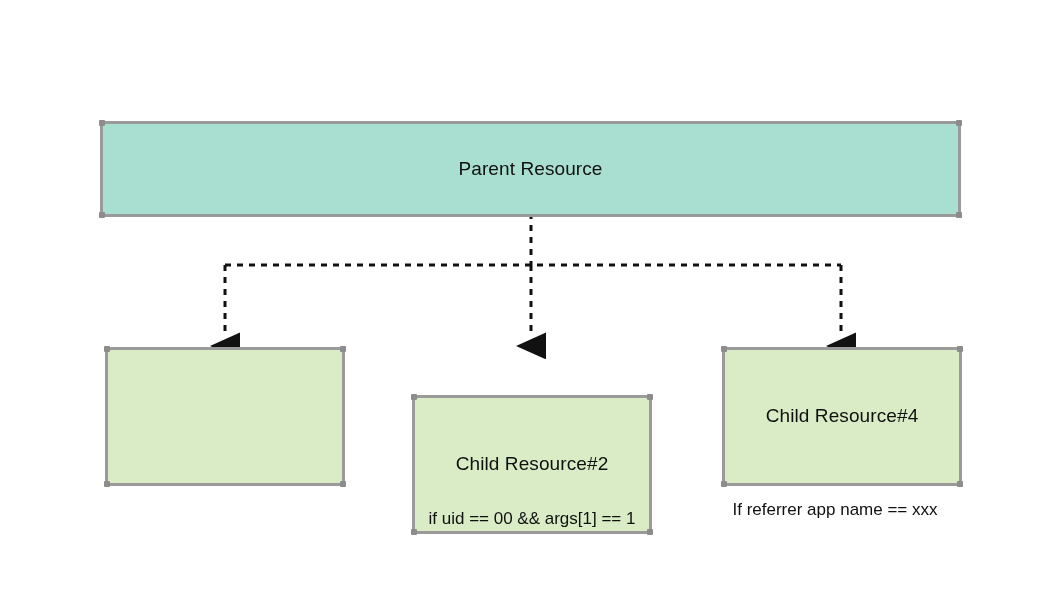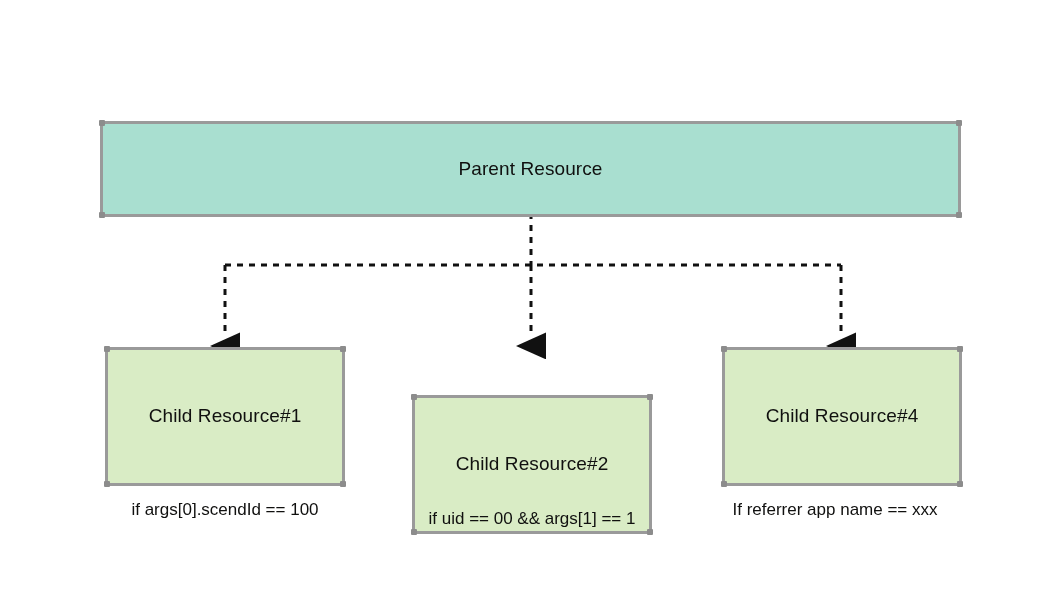--- a/index.html
+++ b/index.html
@@ -122,36 +122,34 @@
     <span class="handle bl"></span>
     <span class="handle br"></span>
     <span class="node-label">Parent Resource</span>
   </div>
 
   <div class="node node-child child-1">
     <span class="handle tl"></span>
     <span class="handle tr"></span>
     <span class="handle bl"></span>
     <span class="handle br"></span>
-    <span class="node-label">Child Resource#1</span>
   </div>
 
   <div class="node node-child child-2">
     <span class="handle tl"></span>
     <span class="handle tr"></span>
     <span class="handle bl"></span>
     <span class="handle br"></span>
     <span class="node-label">Child Resource#2</span>
   </div>
 
   <div class="node node-child child-3">
     <span class="handle tl"></span>
     <span class="handle tr"></span>
     <span class="handle bl"></span>
     <span class="handle br"></span>
     <span class="node-label">Child Resource#4</span>
   </div>
 
-  <div class="caption cap-1">if args[0].scendId == 100</div>
   <div class="caption cap-2">if uid == 00 &amp;&amp; args[1] == 1</div>
   <div class="caption cap-3">If referrer app name == xxx</div>
 
 </div>
 
 </body></html>

